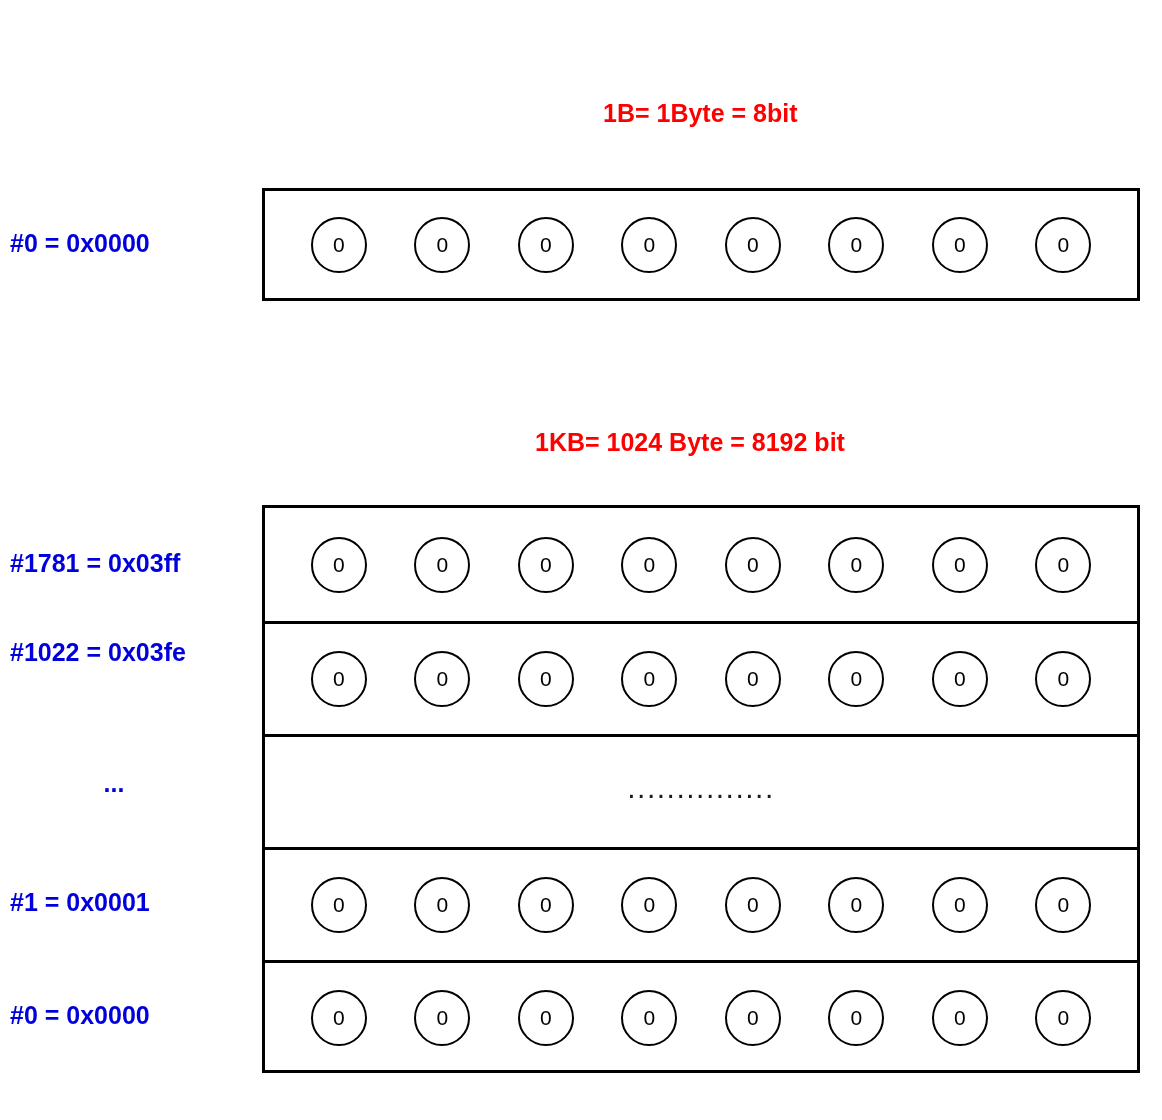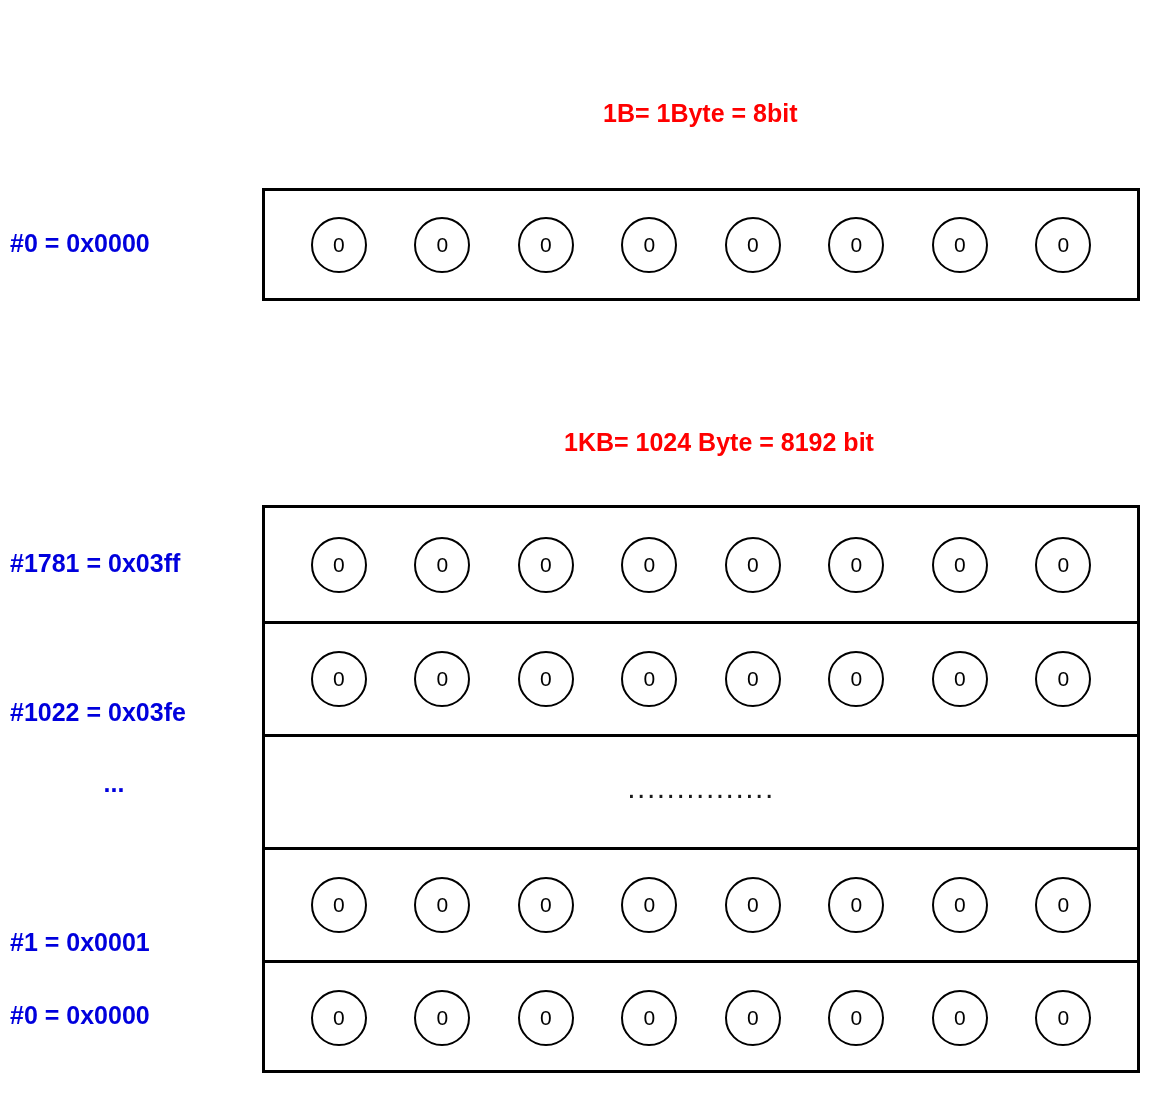--- a/index.html
+++ b/index.html
@@ -24,21 +24,21 @@
   
   .caption {
     position: absolute;
     color: #ff0000;
     font-size: 25px;
     font-weight: bold;
     white-space: nowrap;
     letter-spacing: 0px;
   }
   #caption-byte  { left: 603px; top: 99px; }
-  #caption-kb    { left: 535px; top: 428px; margin-left: 29px; }
+  #caption-kb    { left: 535px; top: 428px; }
 
   
   .addr-label {
     position: absolute;
     color: #0000dd;
     font-size: 25px;
     font-weight: bold;
     white-space: nowrap;
     text-align: left;
     width: 208px;
@@ -170,17 +170,17 @@
         <div class="bit">0</div>
         <div class="bit">0</div>
         <div class="bit">0</div>
         <div class="bit">0</div>
         <div class="bit">0</div>
         <div class="bit">0</div>
       </div>
     </div>
 
 <div class="addr-label" style="top: 548.5px;">#1781 = 0x03ff</div>
-    <div class="addr-label" style="top: 698px;">#1022 = 0x03fe</div>
+    <div class="addr-label" style="top: 638px;">#1022 = 0x03fe</div>
     <div class="addr-label" style="top: 768.5px; text-align: center;">...</div>
-    <div class="addr-label" style="top: 887.5px; margin-top: 40px;">#1 = 0x0001</div>
+    <div class="addr-label" style="top: 887.5px;">#1 = 0x0001</div>
     <div class="addr-label" style="top: 1000.5px;">#0 = 0x0000</div>
   </div>
 
 </body></html>

